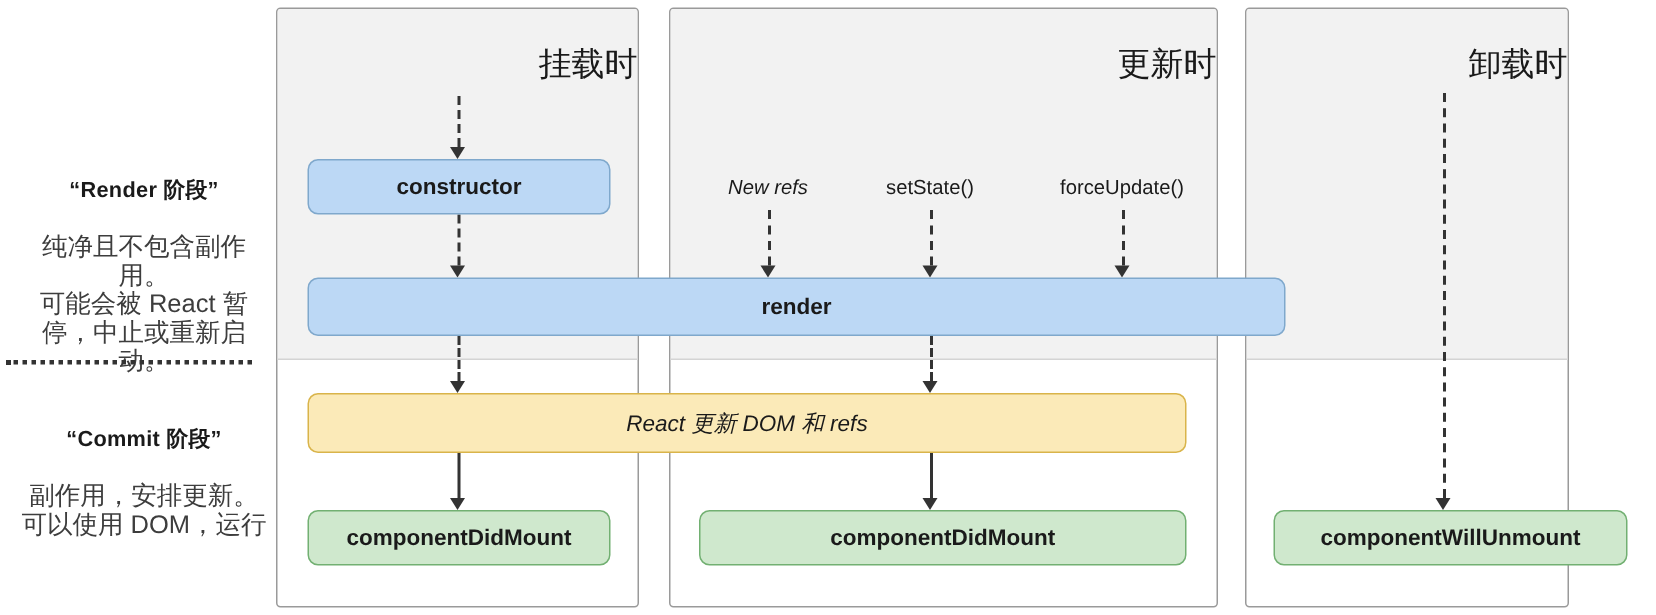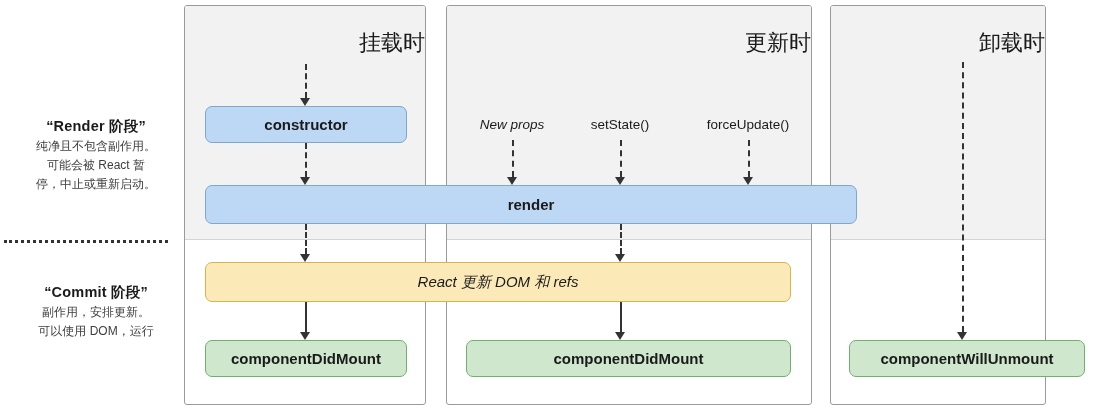--- a/index.html
+++ b/index.html
@@ -28,22 +28,22 @@
     padding-left: 12px;
   }
   .legend-title {
     font-size: 14.5px;
     font-weight: bold;
     color: #1a1a1a;
     letter-spacing: .2px;
     white-space: nowrap;
   }
   .legend-body {
-    margin-top: 1px;
-    font-size: 12px;
+    margin-top: 19px;
+    font-size: 17px;
     line-height: 19px;
     color: #3d3d3d;
   }
   .legend-divider {
     position: absolute;
     left: 4px;
     width: 164px;
     height: 0;
     border-top: 3px dotted #333333;
   }
@@ -218,21 +218,21 @@
   <div class="conn solid" style="left:620px; top:302px; height:38px;">
     <div class="shaft" style="height:30px;"></div>
     <div class="head" style="top:30px;"></div>
   </div>
 
   <div class="conn dashed" style="left:962px; top:62px; height:278px;">
     <div class="shaft" style="height:270px;"></div>
     <div class="head" style="top:270px;"></div>
   </div>
 
-  <div class="trigger-label italic" style="left:452px; top:117px; width:120px;">New props</div>
+  <div class="trigger-label italic" style="left:452px; top:117px; width:120px;">New refs</div>
   <div class="trigger-label" style="left:560px; top:117px; width:120px;">setState()</div>
   <div class="trigger-label" style="left:686px; top:117px; width:124px;">forceUpdate()</div>
 
   <div class="node blue" style="left:205px; top:106px; width:202px; height:37px;">constructor</div>
 
   <div class="node blue" style="left:205px; top:185px; width:652px; height:39px;">render</div>
 
   <div class="node yellow" style="left:205px; top:262px; width:586px; height:40px;">React 更新 DOM 和 refs</div>
 
   <div class="node green" style="left:205px; top:340px; width:202px; height:37px;">componentDidMount</div>

